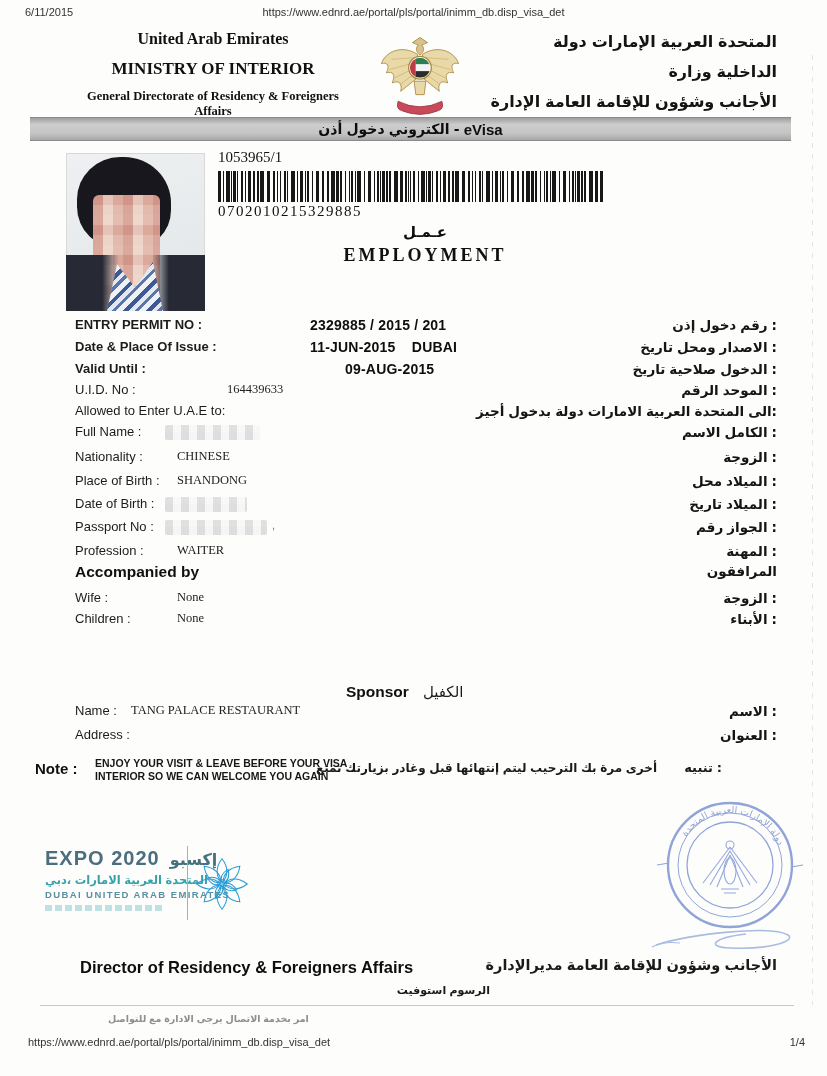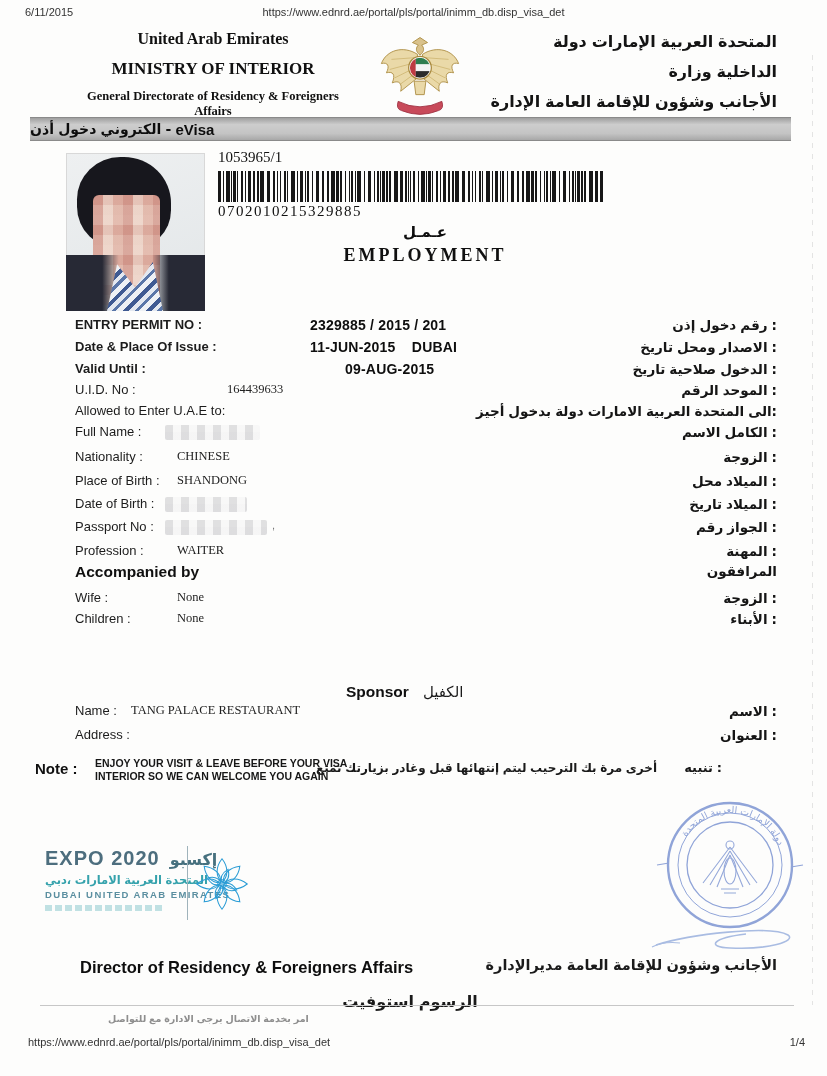--- a/index.html
+++ b/index.html
@@ -13,21 +13,21 @@
   .hdr-en .l1{font-size:16px;margin-bottom:11px;}
   .hdr-en .l2{font-size:17px;margin-bottom:10px;}
   .hdr-en .l3{font-size:12.5px;}
   .ar{font-family:"DejaVu Sans",sans-serif;}
   .arv{display:flex;direction:ltr;gap:.30em;justify-content:flex-end;}
   .hdr-ar{right:50px;font-weight:bold;font-size:16px;color:#141414;}
   
   .banner{left:30px;right:36px;top:117px;height:22px;
           background:linear-gradient(#9f9f9f,#cdcdcd 30%,#c4c4c4 70%,#a8a8a8);
           border-top:1px solid #8a8a8a;border-bottom:1px solid #8a8a8a;
-          display:flex;align-items:center;justify-content:flex-start;}
+          display:flex;align-items:center;justify-content:center;}
   .banner .arv{font-weight:bold;font-size:14px;color:#0d0d0d;justify-content:center;}
   .banner .arv span:last-child{font-family:"Liberation Sans",sans-serif;font-size:15px;}
   
   .photo{left:66px;top:153px;width:139px;height:158px;background:linear-gradient(160deg,#eef0f1,#e2e6e8);
          box-shadow:0 0 0 1px #d8d8d8 inset;overflow:hidden;}
   .hair{position:absolute;left:11px;top:4px;width:94px;height:92px;background:#17171d;border-radius:46% 50% 42% 46%;}
   .face{position:absolute;left:27px;top:42px;width:67px;height:110px;background-color:#e3bfb3;
         background-image:repeating-linear-gradient(90deg,rgba(203,135,124,.55) 0 10px,rgba(240,219,208,.55) 10px 20px,rgba(222,172,158,.55) 20px 30px),
         repeating-linear-gradient(0deg,rgba(238,216,204,.5) 0 10px,rgba(205,142,130,.5) 10px 20px,rgba(245,228,217,.5) 20px 30px);
         border-radius:6px;}
@@ -503,21 +503,21 @@
   </svg>
 
   <div class="abs" style="left:35px;top:958px;font-weight:bold;font-size:16.5px;color:#0e0e0e;margin-left:45px;">Director of Residency &amp; Foreigners Affairs</div>
   <div class="abs ar arv" style="right:50px;top:957px;font-weight:bold;font-size:14.5px;">
       <span>مديرالإدارة</span>
       <span>العامة</span>
       <span>للإقامة</span>
       <span>وشؤون</span>
       <span>الأجانب</span>
     </div>
-  <div class="abs ar arv" style="left:330px;top:984px;width:160px;justify-content:center;font-weight:bold;font-size:16px;margin-top:8px;">
+  <div class="abs ar arv" style="left:330px;top:984px;width:160px;font-weight:bold;font-size:11px;">
       <span>استوفيت</span>
       <span>الرسوم</span>
     </div>
 
   <div class="abs hrline"></div>
   <div class="abs contact ar arv">
       <span>للتواصل</span>
       <span>مع</span>
       <span>الادارة</span>
       <span>يرجى</span>

